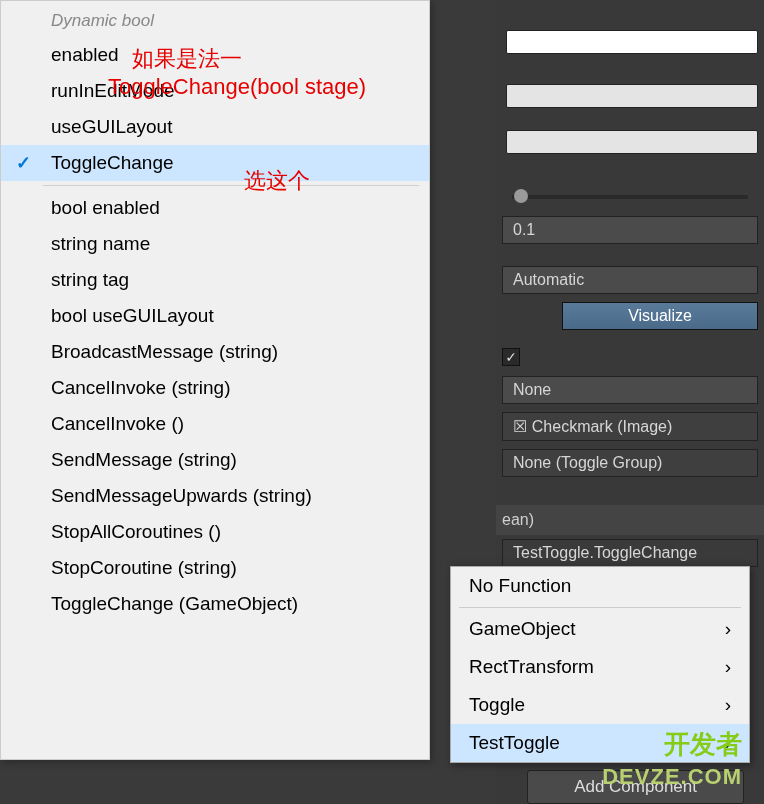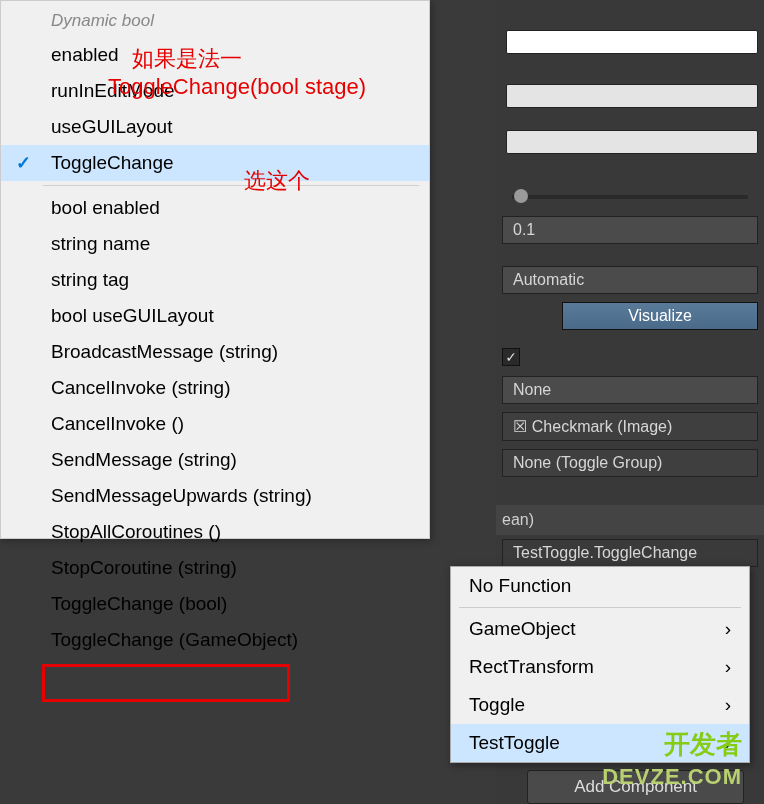--- a/index.html
+++ b/index.html
@@ -10,21 +10,21 @@
       height: 804px;
       overflow: hidden;
       position: relative;
     }
     
     .dropdown-menu {
       position: absolute;
       left: 0;
       top: 0;
       width: 430px;
-      height: 539px;
+      height: 760px;
       background: #f0f0f0;
       border: 1px solid #ccc;
       box-shadow: 2px 2px 8px rgba(0,0,0,0.3);
       z-index: 10;
     }
     .menu-header {
       color: #888;
       font-size: 17px;
       font-style: italic;
       padding: 10px 50px 6px;
@@ -266,21 +266,20 @@
       <div class="menu-item">string name</div>
       <div class="menu-item">string tag</div>
       <div class="menu-item">bool useGUILayout</div>
       <div class="menu-item">BroadcastMessage (string)</div>
       <div class="menu-item">CancelInvoke (string)</div>
       <div class="menu-item">CancelInvoke ()</div>
       <div class="menu-item">SendMessage (string)</div>
       <div class="menu-item">SendMessageUpwards (string)</div>
       <div class="menu-item">StopAllCoroutines ()</div>
       <div class="menu-item">StopCoroutine (string)</div>
-      <div class="menu-item">ToggleChange (bool)</div>
       <div class="menu-item">ToggleChange (GameObject)</div>
     </div>
 </div>
 
 <div class="red-box red-box-1"></div>
 <div class="red-box red-box-2"></div>
 <div class="red-annotation anno-1">如果是法一</div>
 <div class="red-annotation anno-2">ToggleChange(bool stage)</div>
 <div class="red-annotation anno-3">选这个</div>
 

